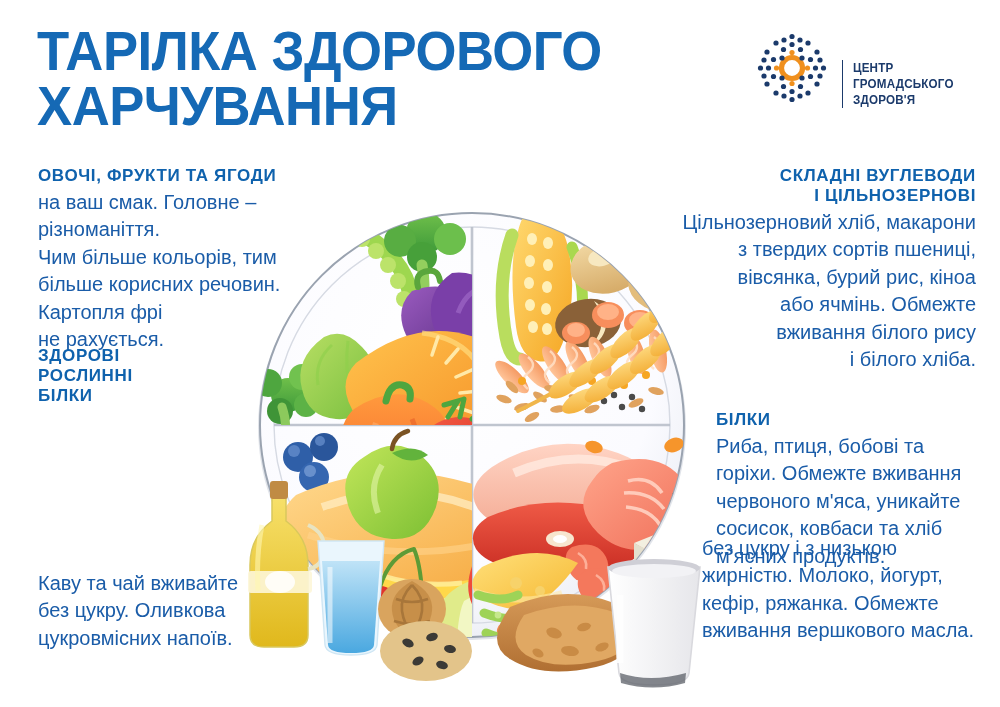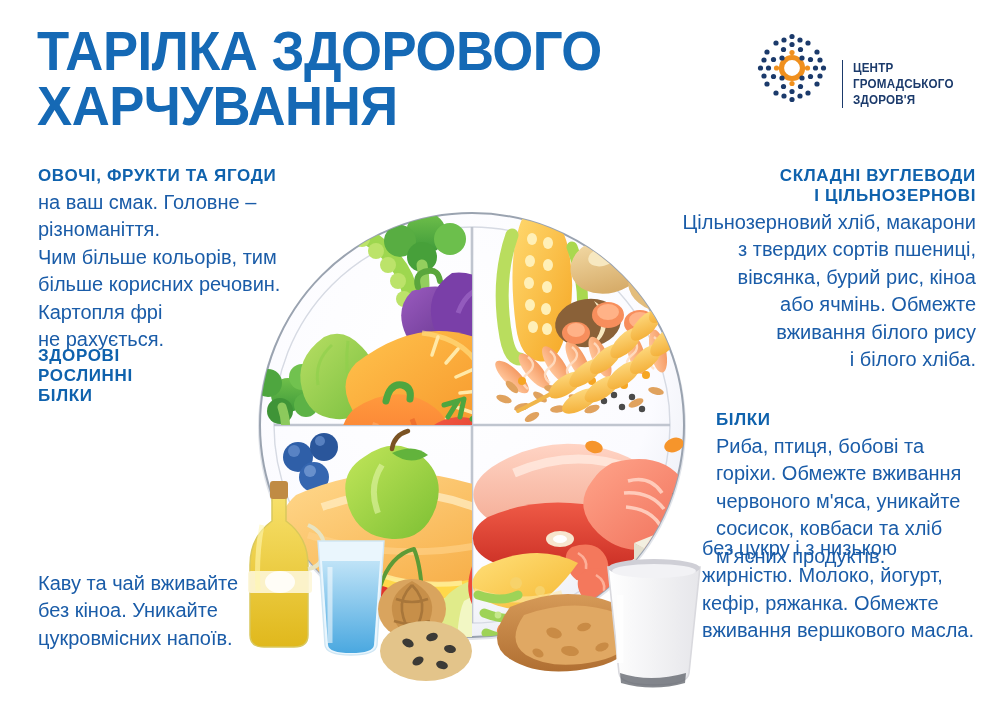--- a/index.html
+++ b/index.html
@@ -614,21 +614,21 @@
   </div>
 
   <div class="block left" id="block-fats">
     <h2>ЗДОРОВІ
 РОСЛИННІ
 БІЛКИ</h2>
   </div>
 
   <div class="block left" id="block-water">
     <p>Каву та чай вживайте
-без кіноа. Уникайте
+без цукру. Оливкова
 цукровмісних напоїв.</p>
   </div>
 
   <div class="block right" id="block-carbs">
     <h2>СКЛАДНІ ВУГЛЕВОДИ
 І ЦІЛЬНОЗЕРНОВІ</h2>
     <p>Цільнозерновий хліб, макарони
 з твердих сортів пшениці,
 вівсянка, бурий рис, кіноа
 або ячмінь. Обмежте

